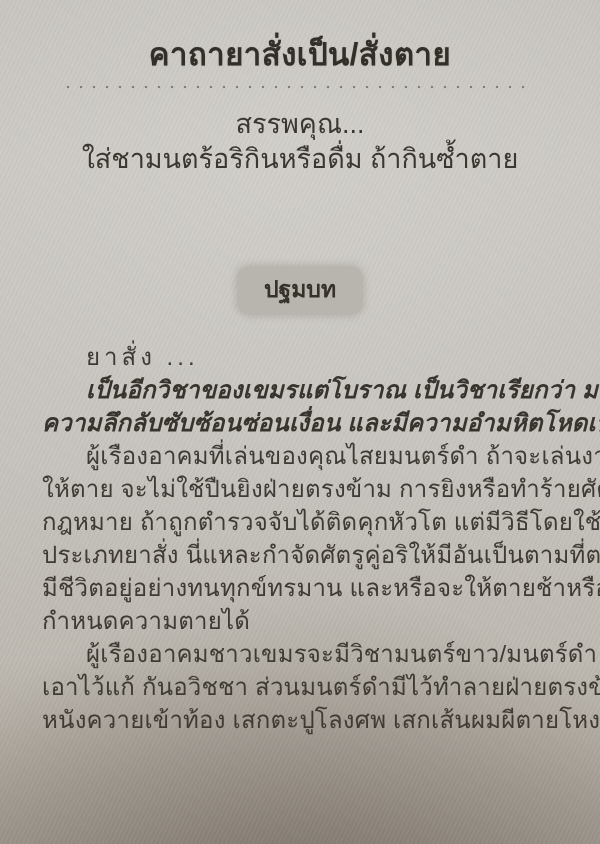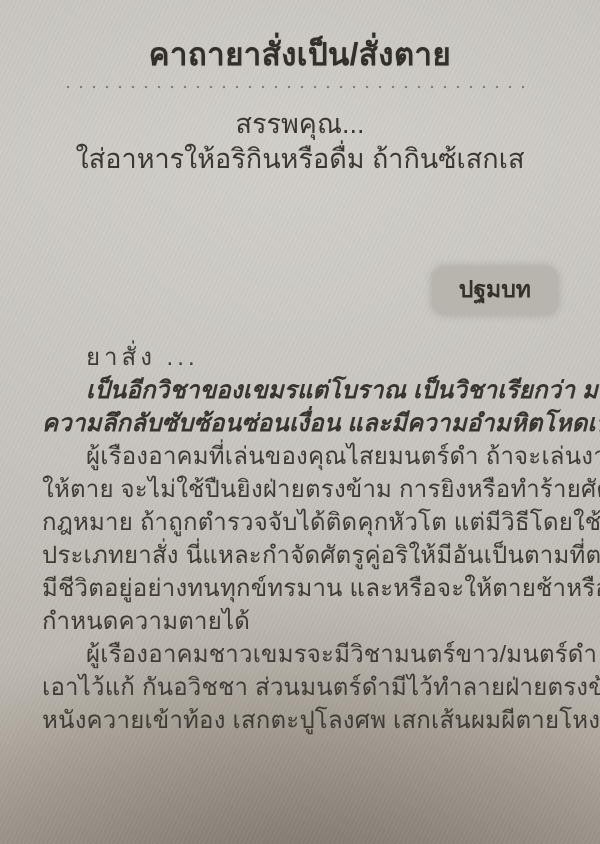--- a/index.html
+++ b/index.html
@@ -39,21 +39,21 @@
     margin-top: 16px;
     text-align: center;
     font-size: 27px;
     color: #3b3730;
     line-height: 1.32;
     font-weight: 500;
   }
   .badge-row {
     margin-top: 88px;
     display: flex;
-    justify-content: flex-end;
+    justify-content: center;
   }
   .section-badge {
     background: #b8b5af;
     box-shadow: 0 0 6px 2px rgba(120,115,106,0.25);
     border-radius: 13px;
     padding: 5px 27px 8px 27px;
     font-size: 23px;
     font-weight: bold;
     color: #36322a;
   }
@@ -80,21 +80,21 @@
 <body>
 
 <div class="page">
 
   <h1 class="title">คาถายาสั่งเป็น/สั่งตาย</h1>
 
   <div class="dotted-divider"></div>
 
   <div class="subtitle">
     <div class="line">สรรพคุณ...</div>
-    <div class="line">ใส่อาหารให้อริกินหรือดื่ม ถ้ากินซ้เสกเส</div>
+    <div class="line">ใส่ชามนตร้อริกินหรือดื่ม ถ้ากินซ้ำตาย</div>
   </div>
 
   <div class="badge-row">
     <div class="section-badge">ปฐมบท</div>
   </div>
 
   <div class="body-text">
     <div class="line indent intro-label">ยาสั่ง ...</div>
 
     <div class="line indent lead-line">เป็นอีกวิชาของเขมรแต่โบราณ เป็นวิชาเรียกว่า มนตร์ดำ มี</div>

